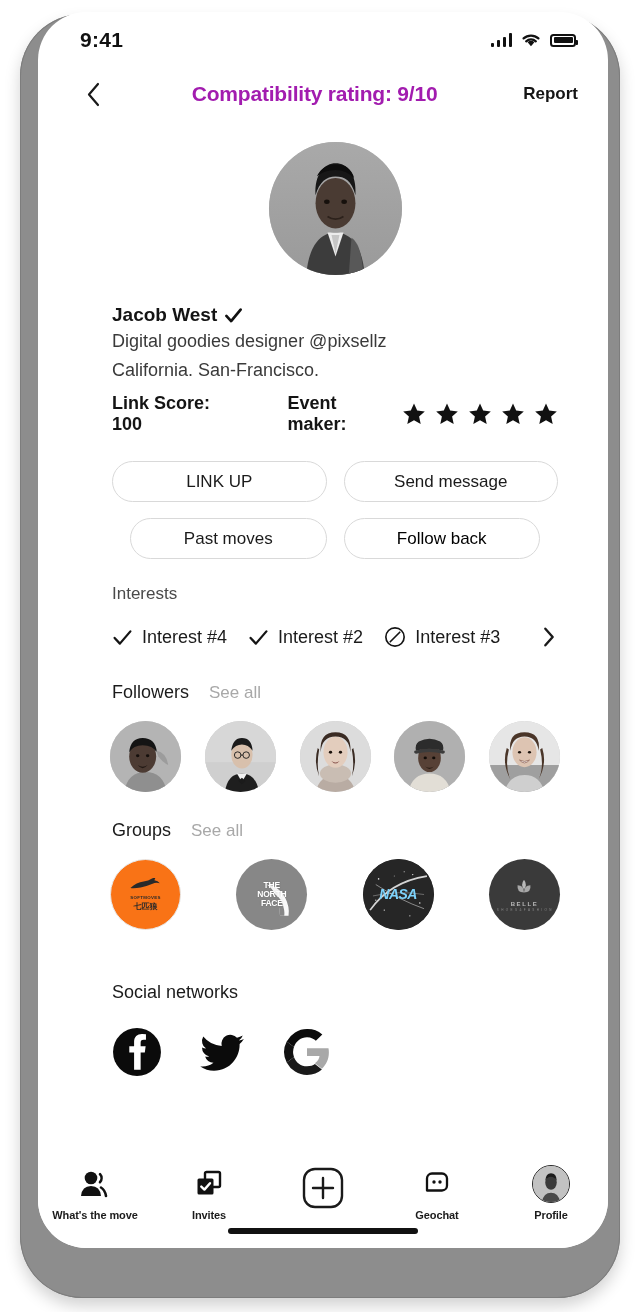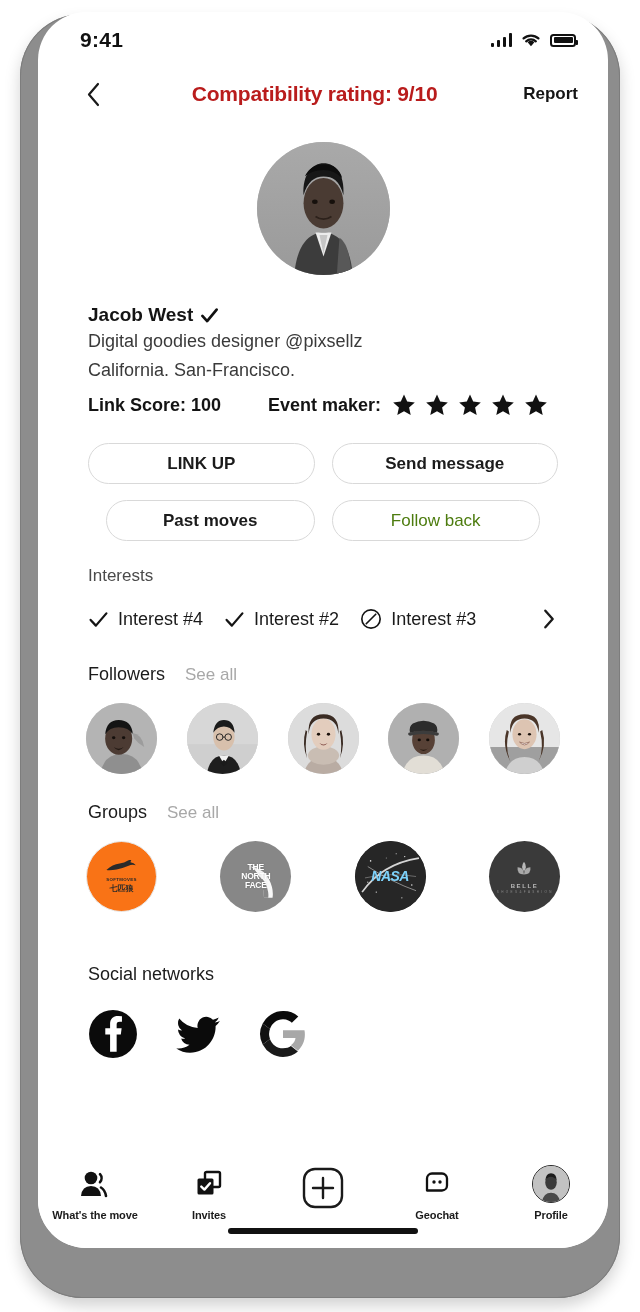--- a/index.html
+++ b/index.html
@@ -50,25 +50,25 @@
   .batt{ width:26px; height:13px; border:2px solid #111; border-radius:3.5px; padding:1.5px; position:relative; }
   .batt span{ display:block; height:100%; background:#111; border-radius:1px; }
   .batt::after{ content:""; position:absolute; right:-4px; top:4px; width:2px; height:5px; background:#111; border-radius:0 1px 1px 0; }
 
   
   .navbar{
     position:absolute; left:0; top:56px; width:570px; height:52px;
     display:flex; align-items:center; padding:0 30px 0 42px;
   }
   .nav-back{ width:26px; height:26px; display:flex; align-items:center; justify-content:center; cursor:pointer; }
-  .nav-title{ flex:1; text-align:center; font-size:21px; font-weight:700; color:#b91c1c; letter-spacing:-.2px; }
+  .nav-title{ flex:1; text-align:center; font-size:21px; font-weight:700; color:#a21caf; letter-spacing:-.2px; }
   .nav-report{ font-size:17px; font-weight:700; color:#151515; cursor:pointer; white-space:nowrap; }
 
   
-  .content{ position:absolute; left:0; top:108px; width:570px; height:1030px; }
+  .content{ position:absolute; left:0; top:108px; width:570px; height:1030px;padding-left:24px; }
 
   .avatar-main{
     width:133px; height:133px; border-radius:50%;
     margin:22px auto 0; overflow:hidden; background:#b8b8b8;
   }
   .avatar-main svg{ display:block; width:100%; height:100%; }
 
   .profile-info{ padding:29px 50px 0; }
   .pname{ display:flex; align-items:center; gap:7px; }
   .pname-text{ font-size:19px; font-weight:700; color:#141414; }
@@ -81,24 +81,24 @@
   .stars{ display:flex; gap:9px; }
   .stars svg{ width:24px; height:24px; display:block; }
 
   
   .btn-rows{ padding:26px 50px 0; }
   .btn-row{ display:flex; gap:17px; }
   .btn-row + .btn-row{ margin-top:16px; padding:0 18px; }
   .abtn{
     flex:1; height:41px; border:1.4px solid #d9d9d9; border-radius:21px;
     background:#fff; display:flex; align-items:center; justify-content:center;
-    font-size:17px; font-weight:700; color:#1b1b1b; cursor:pointer;
+    font-size:17px; font-weight:400; color:#1b1b1b; cursor:pointer;
     font-family:"Liberation Sans", sans-serif;
   }
-  .abtn.weak{ font-weight:400; color:#4d7c0f; }
+  .abtn.weak{ font-weight:400; color:#000000; }
 
   
   .section{ padding:0 50px; }
   .sec-title{ font-size:17px; color:#4a4a4a; }
   .interests{ padding:0 50px; margin-top:25px; }
   .interest-row{ display:flex; align-items:center; margin-top:22px; }
   .interest{ display:flex; align-items:center; gap:9px; margin-right:21px; }
   .interest-label{ font-size:18px; color:#1b1b1b; }
   .ic-check{ width:21px; height:21px; flex:none; }
   .ic-ban{ width:22px; height:22px; flex:none; }

